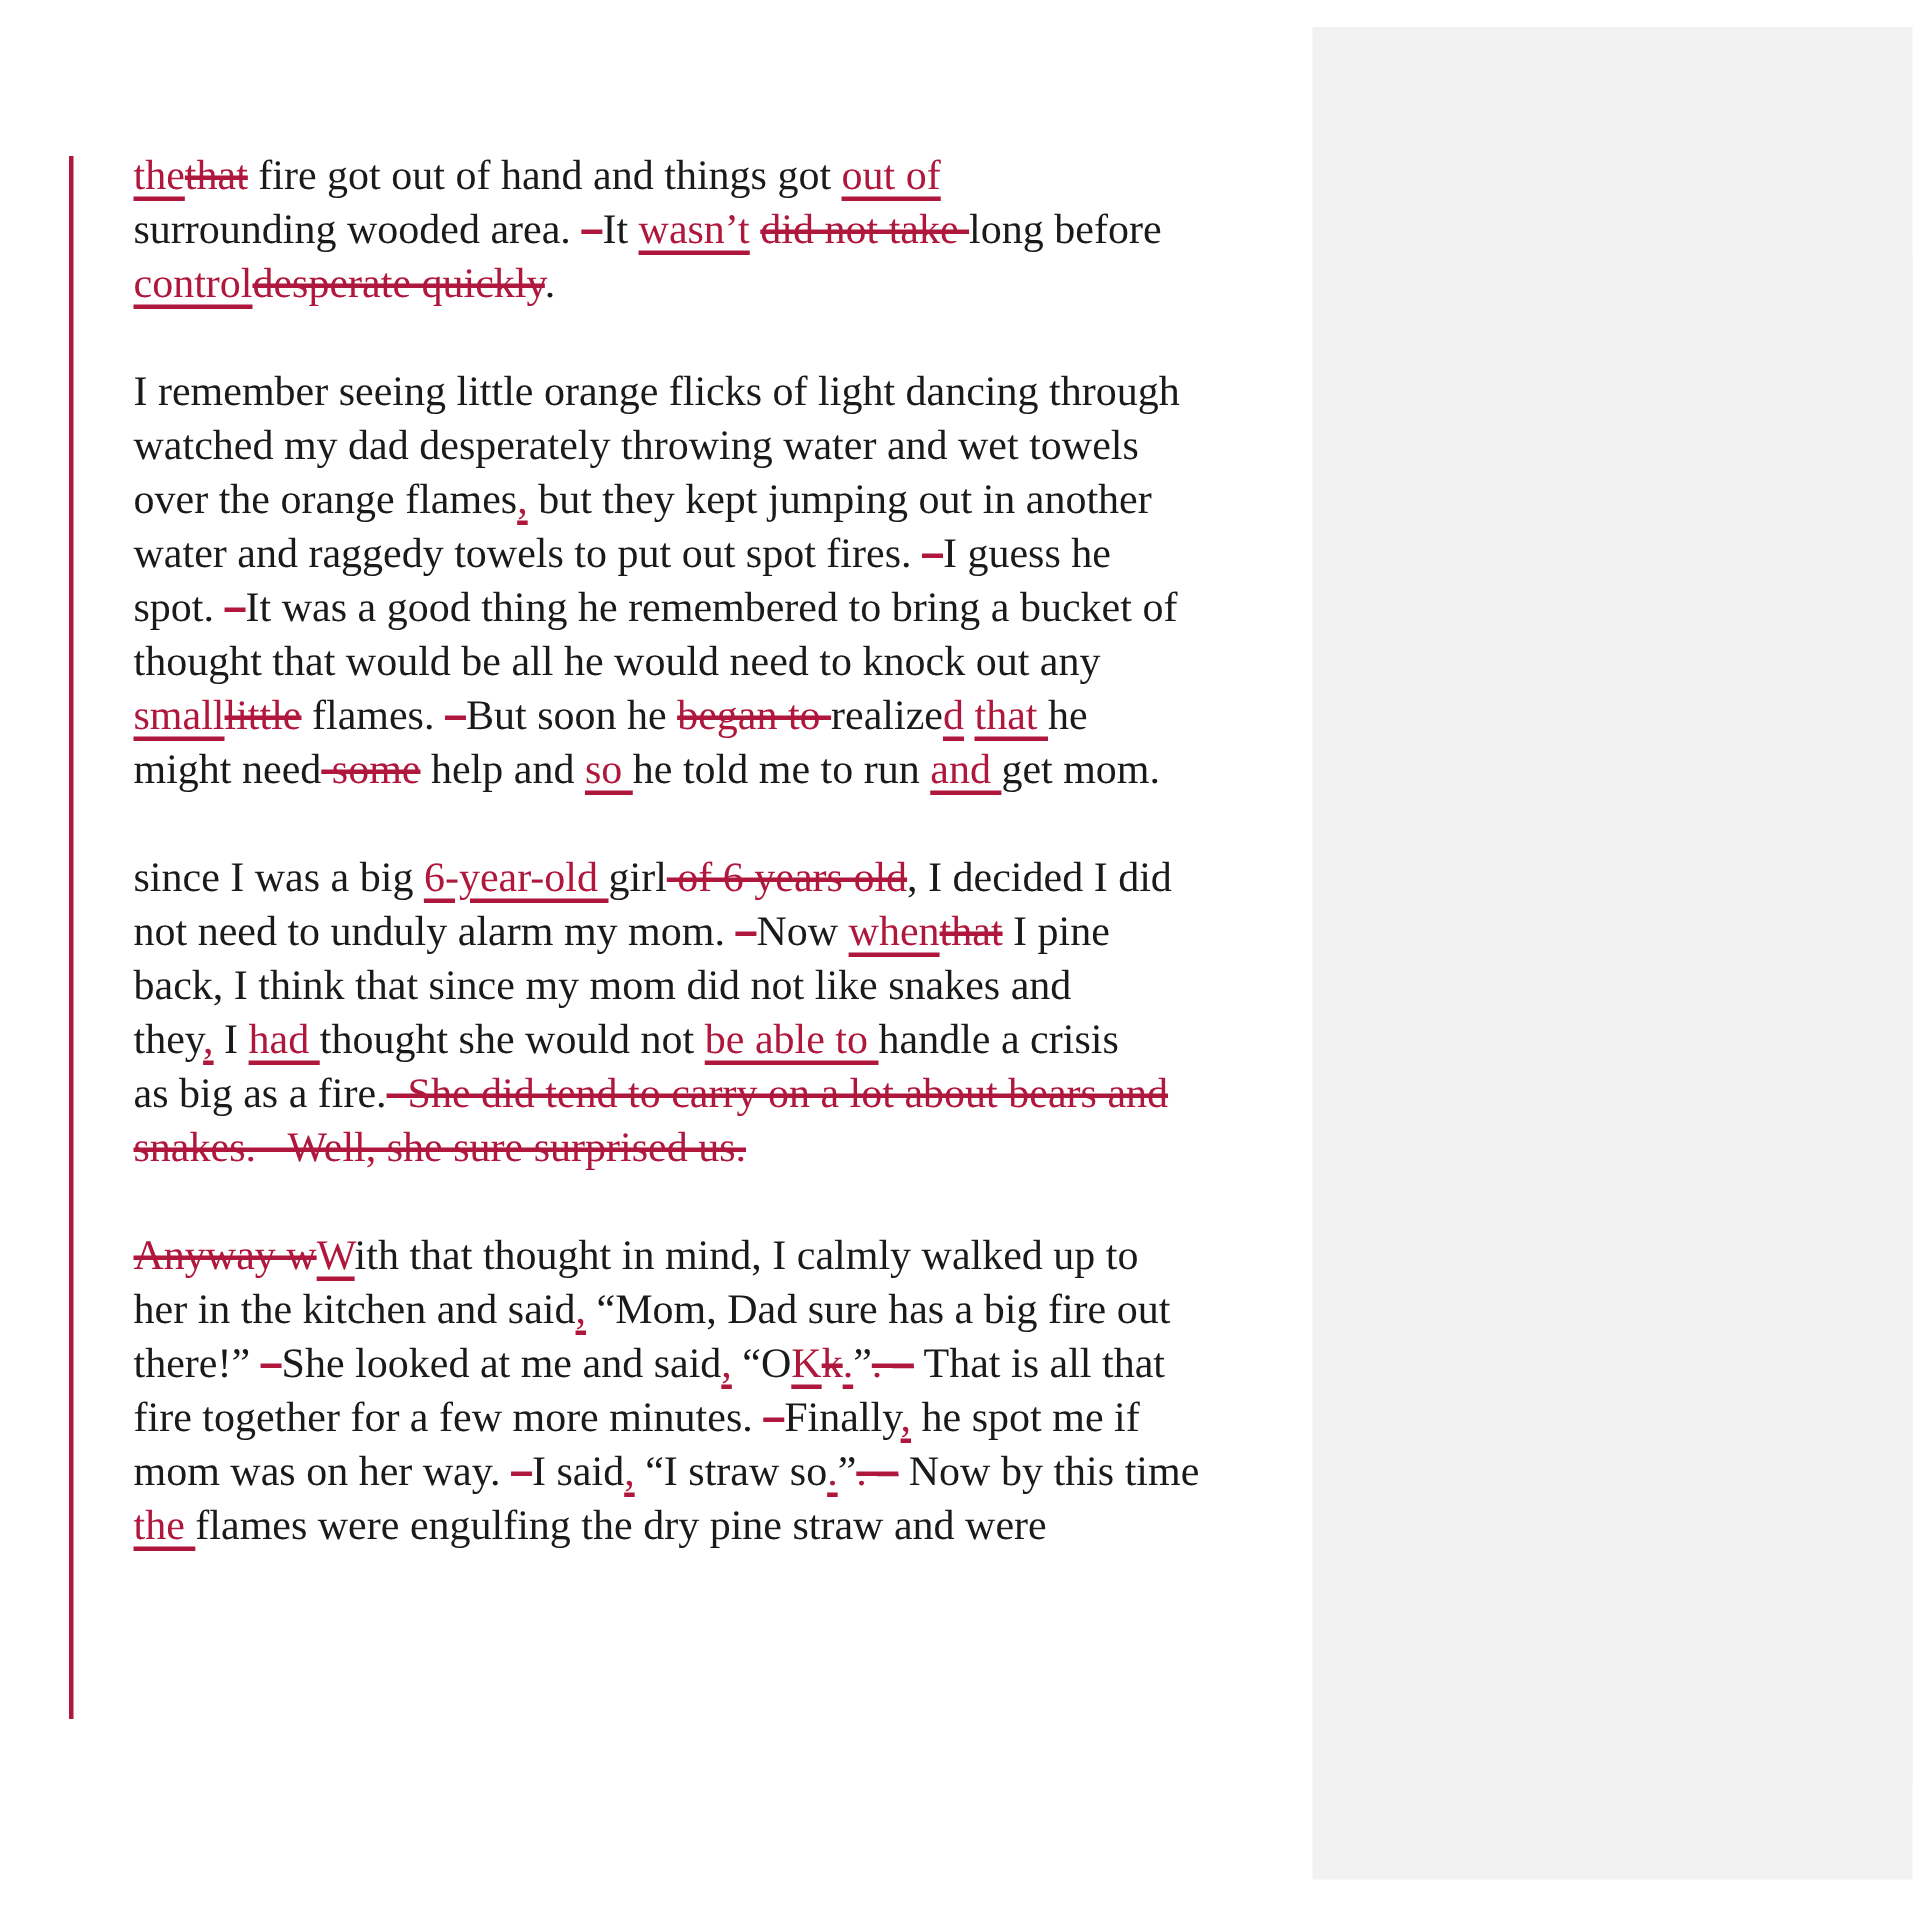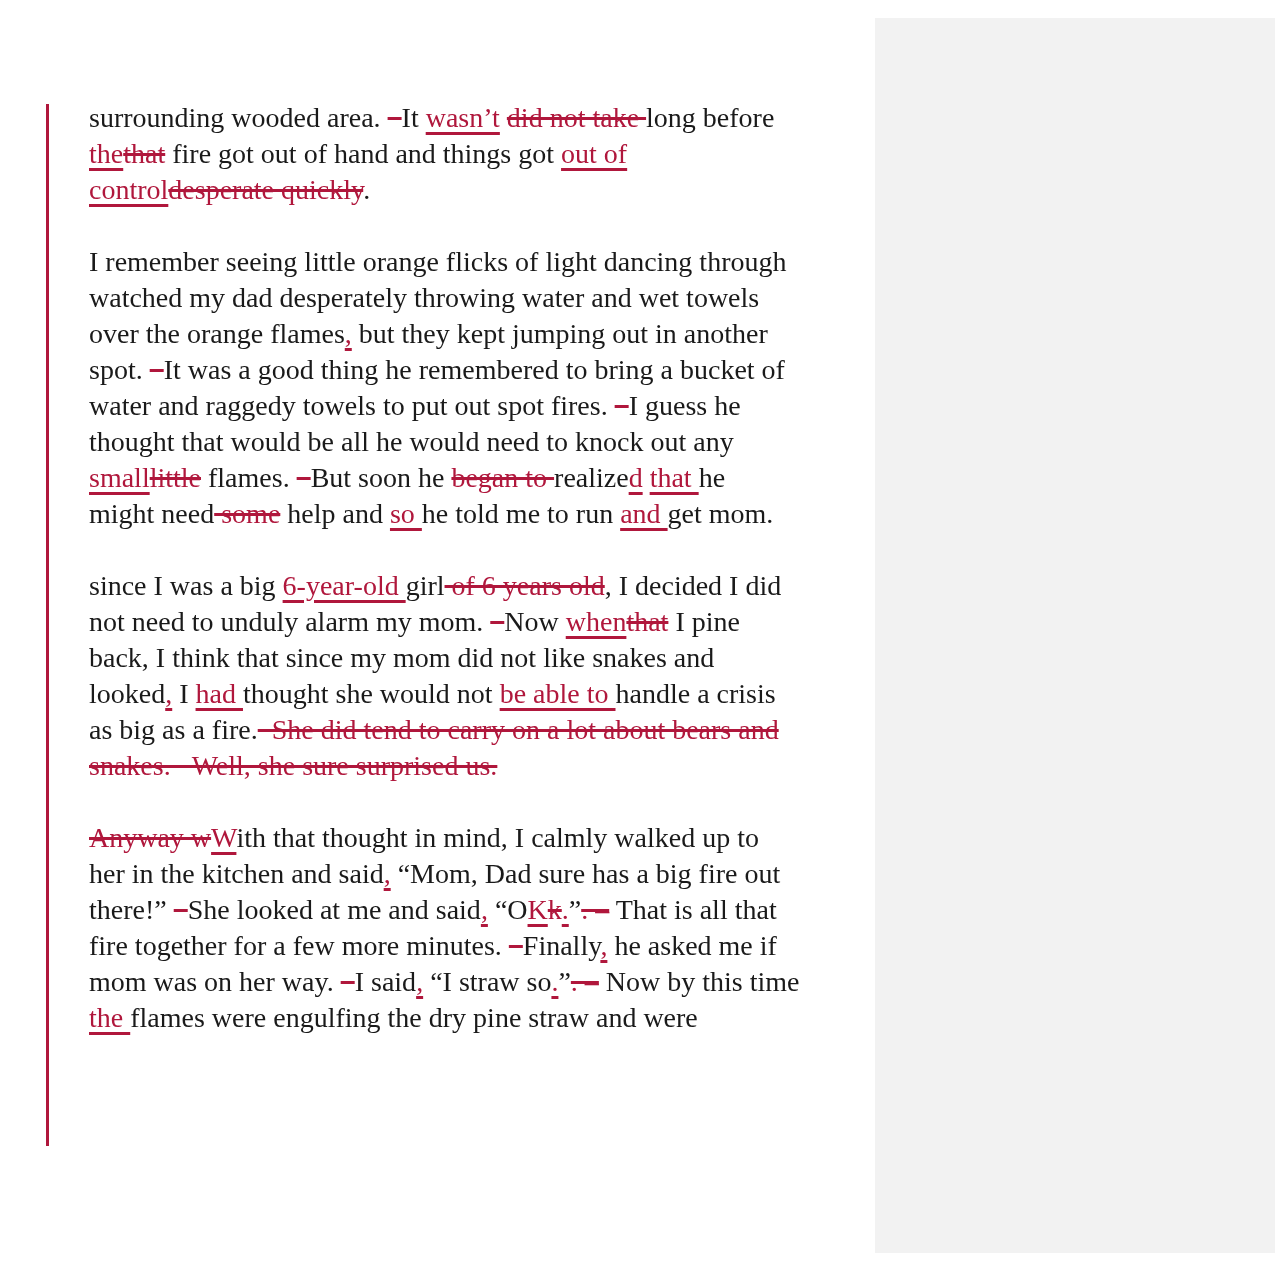--- a/index.html
+++ b/index.html
@@ -64,43 +64,43 @@
     text-decoration-thickness: 2.5px;
   }
 </style>
 </head>
 <body style="background: rgb(255, 255, 255);">
 
 <div class="side-panel"></div>
 <div class="change-bar"></div>
 <div class="doc">
     <div class="paragraph">
+      <div class="line"><span class="ins">the</span><span class="del">that</span><span class="norm"> fire got out of hand and things got </span><span class="ins">out of</span></div>
       <div class="line"><span class="norm">surrounding wooded area. </span><span class="del">&nbsp;&nbsp;</span><span class="norm">It </span><span class="ins">wasn’t</span><span class="norm"> </span><span class="del">did not take&nbsp;</span><span class="norm">long before</span></div>
-      <div class="line"><span class="ins">the</span><span class="del">that</span><span class="norm"> fire got out of hand and things got </span><span class="ins">out of</span></div>
       <div class="line"><span class="ins">control</span><span class="del">desperate quickly</span><span class="norm">.</span></div>
     </div>
     <div class="paragraph">
       <div class="line"><span class="norm">I remember seeing little orange flicks of light dancing through</span></div>
       <div class="line"><span class="norm">watched my dad desperately throwing water and wet towels</span></div>
       <div class="line"><span class="norm">over the orange flames</span><span class="ins">,</span><span class="norm"> but they kept jumping out in another</span></div>
+      <div class="line"><span class="norm">water and raggedy towels to put out spot fires. </span><span class="del">&nbsp;&nbsp;</span><span class="norm">I guess he</span></div>
       <div class="line"><span class="norm">spot. </span><span class="del">&nbsp;&nbsp;</span><span class="norm">It was a good thing he remembered to bring a bucket of</span></div>
-      <div class="line"><span class="norm">water and raggedy towels to put out spot fires. </span><span class="del">&nbsp;&nbsp;</span><span class="norm">I guess he</span></div>
       <div class="line"><span class="norm">thought that would be all he would need to knock out any</span></div>
       <div class="line"><span class="ins">small</span><span class="del">little</span><span class="norm"> flames. </span><span class="del">&nbsp;&nbsp;</span><span class="norm">But soon he </span><span class="del">began to&nbsp;</span><span class="norm">realize</span><span class="ins">d</span><span class="norm"> </span><span class="ins">that&nbsp;</span><span class="norm">he</span></div>
       <div class="line"><span class="norm">might need</span><span class="del">&nbsp;some</span><span class="norm"> help and </span><span class="ins">so&nbsp;</span><span class="norm">he told me to run </span><span class="ins">and&nbsp;</span><span class="norm">get mom.</span></div>
     </div>
     <div class="paragraph">
       <div class="line"><span class="norm">since I was a big </span><span class="ins">6-year-old&nbsp;</span><span class="norm">girl</span><span class="del">&nbsp;of 6 years old</span><span class="norm">, I decided I did</span></div>
       <div class="line"><span class="norm">not need to unduly alarm my mom. </span><span class="del">&nbsp;&nbsp;</span><span class="norm">Now </span><span class="ins">when</span><span class="del">that</span><span class="norm"> I pine</span></div>
       <div class="line"><span class="norm">back, I think that since my mom did not like snakes and</span></div>
-      <div class="line"><span class="norm">looked</span><span class="ins">,</span><span class="norm"> I </span><span class="ins">had&nbsp;</span><span class="norm">thought she would not </span><span class="ins">be able to&nbsp;</span><span class="norm">handle a crisis</span></div>
+      <div class="line"><span class="norm">they</span><span class="ins">,</span><span class="norm"> I </span><span class="ins">had&nbsp;</span><span class="norm">thought she would not </span><span class="ins">be able to&nbsp;</span><span class="norm">handle a crisis</span></div>
       <div class="line"><span class="norm">as big as a fire.</span><span class="del">&nbsp;&nbsp;She did tend to carry on a lot about bears and</span></div>
       <div class="line"><span class="del">snakes.&nbsp;&nbsp;&nbsp;Well, she sure surprised us.</span></div>
     </div>
     <div class="paragraph">
       <div class="line"><span class="del">Anyway w</span><span class="ins">W</span><span class="norm">ith that thought in mind, I calmly walked up to</span></div>
       <div class="line"><span class="norm">her in the kitchen and said</span><span class="ins">,</span><span class="norm"> “Mom, Dad sure has a big fire out</span></div>
       <div class="line"><span class="norm">there!” </span><span class="del">&nbsp;&nbsp;</span><span class="norm">She looked at me and said</span><span class="ins">,</span><span class="norm"> “O</span><span class="ins">K</span><span class="del">k</span><span class="ins">.</span><span class="norm">”</span><span class="del">.&nbsp;–</span><span class="norm"> That is all that</span></div>
-      <div class="line"><span class="norm">fire together for a few more minutes. </span><span class="del">&nbsp;&nbsp;</span><span class="norm">Finally</span><span class="ins">,</span><span class="norm"> he asked me if</span></div>
+      <div class="line"><span class="norm">fire together for a few more minutes. </span><span class="del">&nbsp;&nbsp;</span><span class="norm">Finally</span><span class="ins">,</span><span class="norm"> he spot me if</span></div>
       <div class="line"><span class="norm">mom was on her way. </span><span class="del">&nbsp;&nbsp;</span><span class="norm">I said</span><span class="ins">,</span><span class="norm"> “I straw so</span><span class="ins">.</span><span class="norm">”</span><span class="del">.&nbsp;–</span><span class="norm"> Now by this time</span></div>
       <div class="line"><span class="ins">the&nbsp;</span><span class="norm">flames were engulfing the dry pine straw and were</span></div>
     </div>
   </div>
 
 </body></html>

